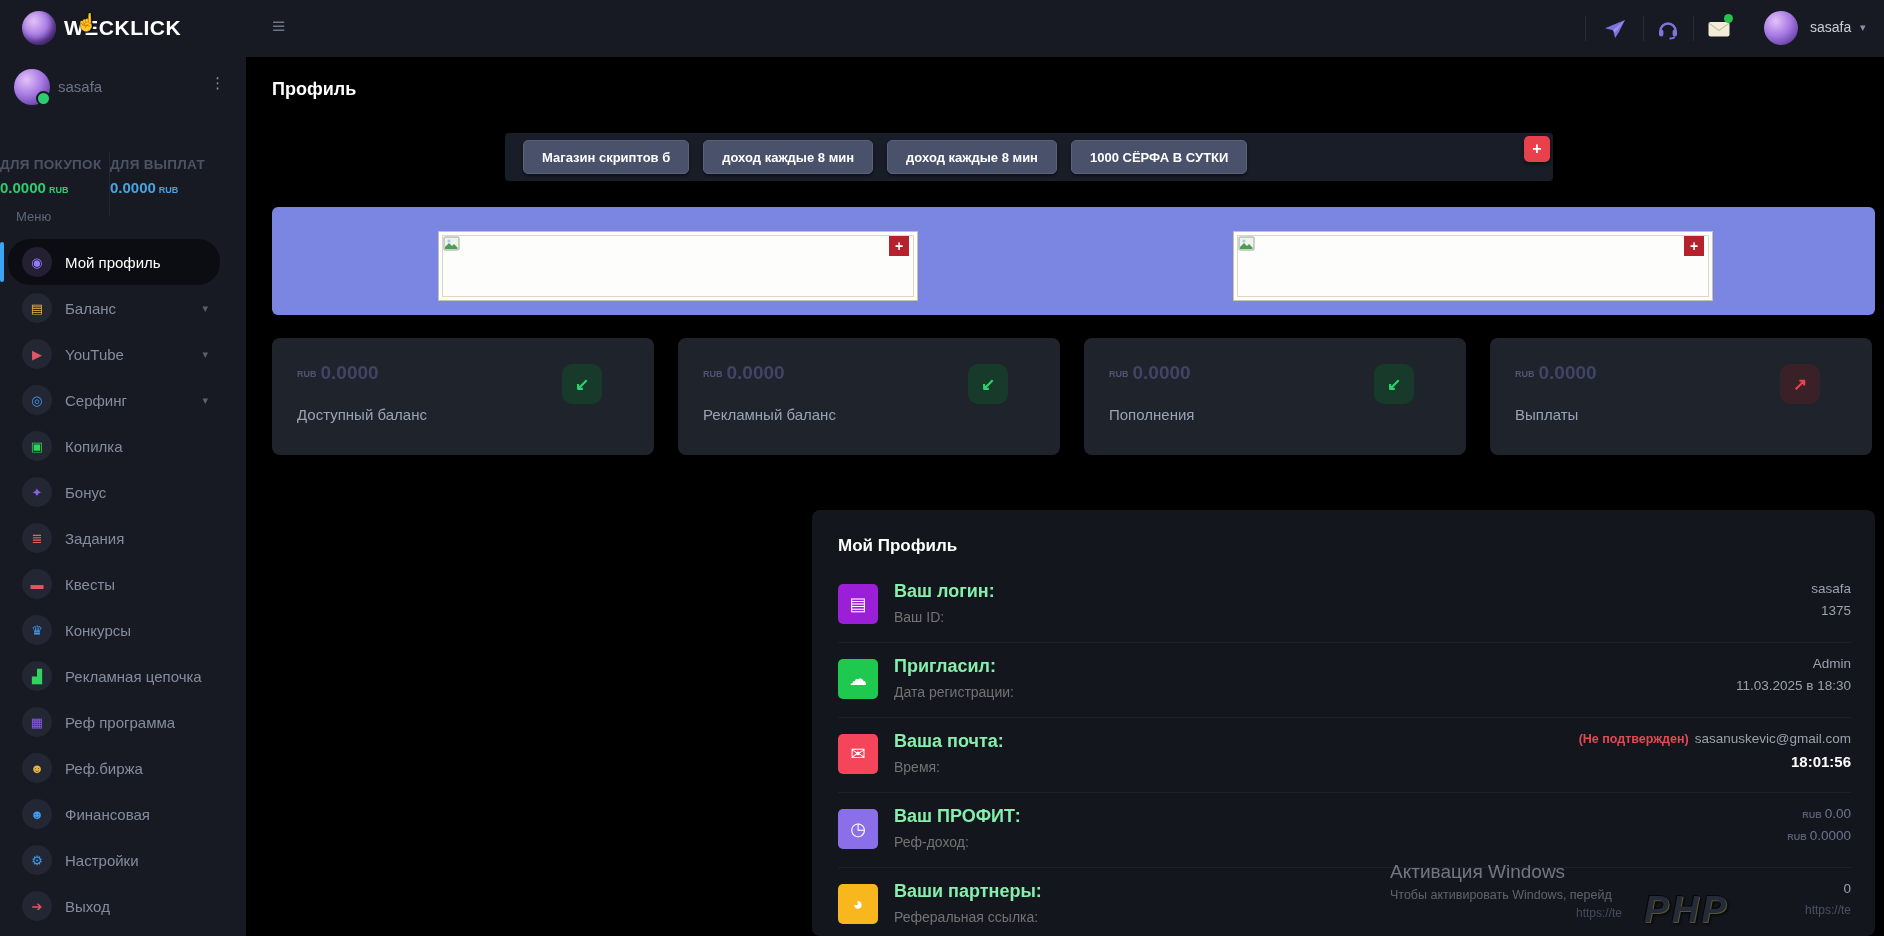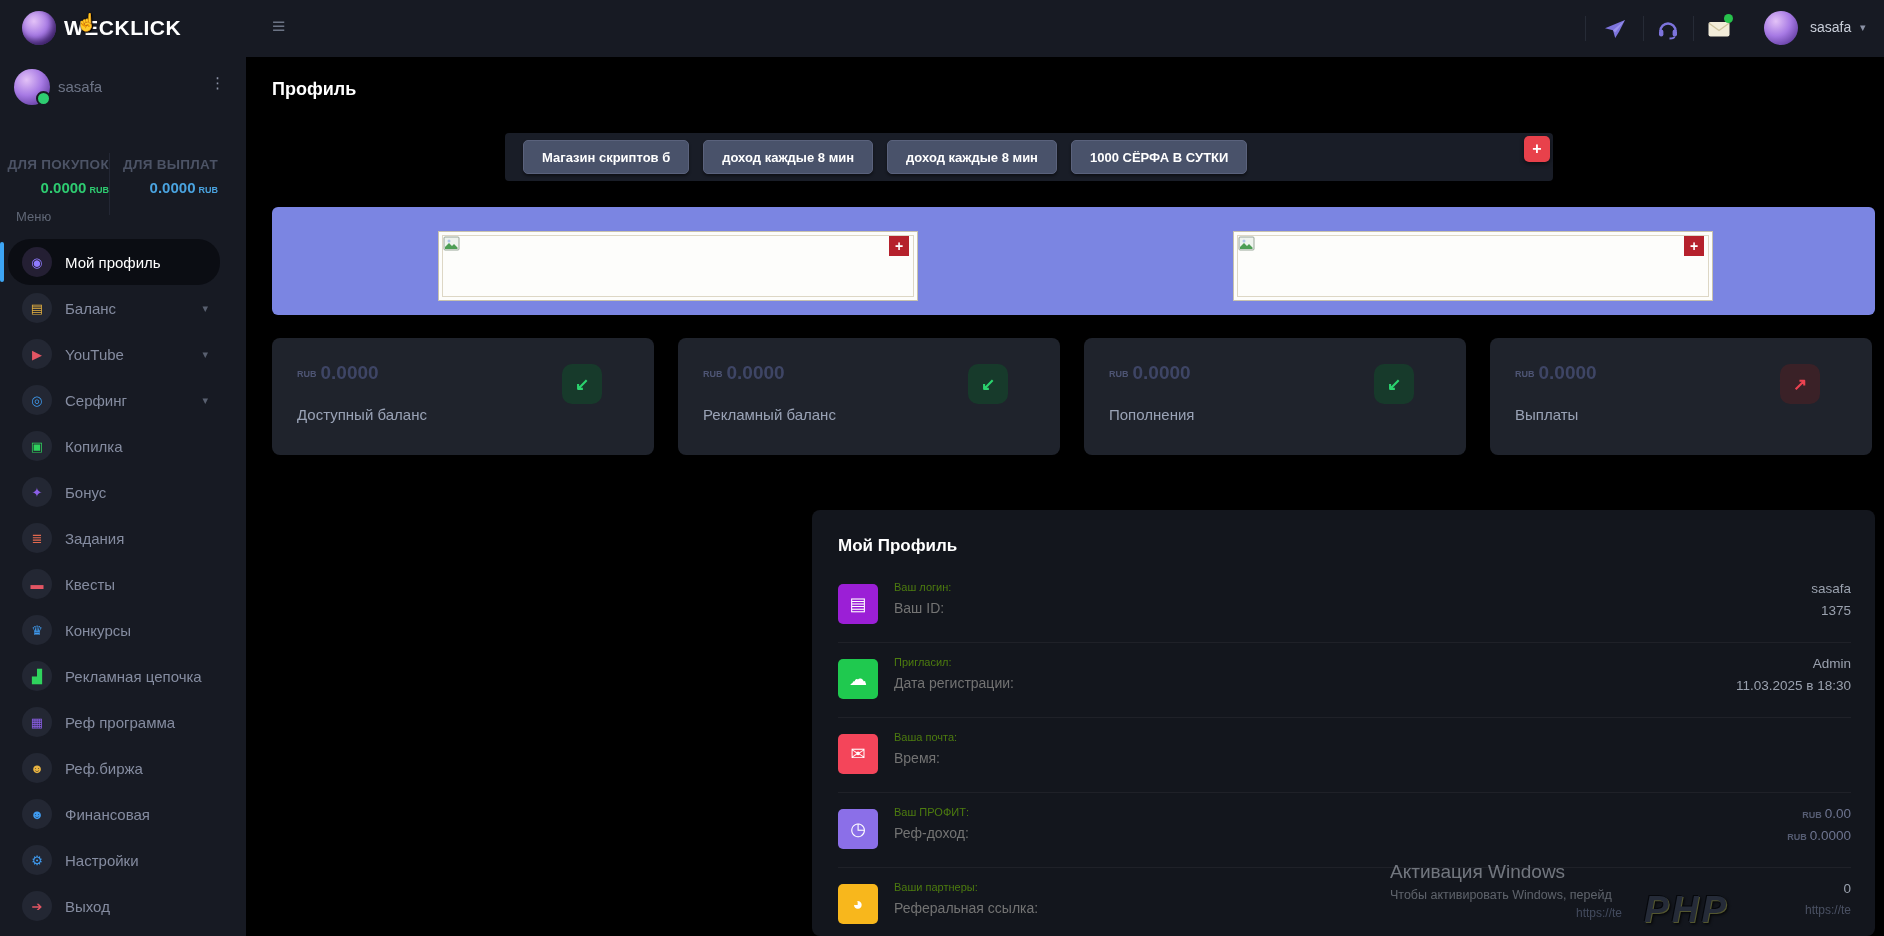--- a/index.html
+++ b/index.html
@@ -27,21 +27,21 @@
   .tb-caret{position:absolute;left:1860px;top:21px;font-size:11px;color:#8b92a5;cursor:pointer}
 
   
   .sidebar{position:absolute;top:57px;left:0;width:246px;height:879px;background:#171a23;z-index:4}
   .sb-avatar{position:absolute;left:14px;top:12px;width:36px;height:36px;border-radius:50%;
     background:radial-gradient(circle at 35% 30%,#e3c2f7,#a77ae4 45%,#5f3a9e 85%)}
   .sb-avatar::after{content:"";position:absolute;right:-1px;bottom:-1px;width:11px;height:11px;
     border-radius:50%;background:#2ecc71;border:2px solid #171a23}
   .sb-user-name{position:absolute;left:58px;top:21px;font-size:15px;color:#6d7486}
   .sb-user-menu{position:absolute;left:210px;top:17px;font-size:15px;color:#8b92a5;cursor:pointer}
-  .sb-balances{position:absolute;left:0;top:96px;width:218px;height:62px;display:flex;text-align:right}
+  .sb-balances{position:absolute;left:0;top:96px;width:218px;height:62px;display:flex;text-align:left}
   .sb-bal{width:123px;padding-top:4px}
   .sb-bal + .sb-bal{border-left:1px solid #232734}
   .sb-bal-label{font-size:13.5px;font-weight:bold;color:#4c5365;letter-spacing:.3px}
   .sb-bal-value{margin-top:7px;font-size:15px;font-weight:bold}
   .val-green{color:#2ecc71}.val-blue{color:#4aa3df}
   .sb-cur{font-size:9px;font-weight:bold;margin-left:3px}
   .sb-menu-label{position:absolute;left:16px;top:152px;font-size:13px;color:#5f6675}
   .sb-menu{position:absolute;left:0;top:182px;width:246px;list-style:none}
   .sb-menu li{position:relative;height:46px;margin:0 26px 0 8px;border-radius:22px;
     display:flex;align-items:center;padding-left:14px;cursor:pointer}
@@ -95,21 +95,21 @@
   .fin-bar{position:absolute;left:26px;width:466px;background:#363a5e;border-radius:6px}
   .fb1{top:318px;height:52px}.fb2{top:390px;height:52px}
 
   .profile-rows{position:absolute;left:26px;right:24px;top:58px}
   .p-row{position:relative;height:75px;border-bottom:1px solid rgba(255,255,255,.05)}
   .p-ic{position:absolute;left:0;top:16px;width:40px;height:40px;border-radius:5px;color:#fff;
     display:flex;align-items:center;justify-content:center;font-size:18px}
   .sq-purple{background:#9b1fd6}.sq-green{background:#1fc94f}.sq-red{background:#f4455a}
   .sq-violet{background:#8b6fe8}.sq-orange{background:#f8b71c}
   .p-labels{position:absolute;left:56px;top:13px}
-  .p-l1{font-size:11px;font-weight:normal;color:#4d7c0f;margin-bottom:7px}
+  .p-l1{font-size:18px;font-weight:bold;color:#86efac;margin-bottom:7px}
   .p-l2{font-size:14px;color:#737373}
   .p-values{position:absolute;right:0;top:13px;text-align:right}
   .p-v1,.p-v2{font-size:13.5px;color:#9aa1ae}
   .p-v1{margin-bottom:7px}
   .time-val{color:#fff;font-weight:bold;font-size:15px}
   .flag{color:#e04b52;font-weight:bold;font-size:12.5px;margin-right:6px}
   .cur-sm{font-size:9px;font-weight:bold;color:#565d73;margin-right:3px}
   .muted-val{color:#6e7590}
   .link-val{color:#4a5163;font-size:12px}
 
@@ -366,20 +366,24 @@
             <div class="p-v2">11.03.2025 в 18:30</div>
           </div>
         </div>
 
         <div class="p-row">
           <span class="p-ic sq-red">✉</span>
           <div class="p-labels">
             <div class="p-l1">Ваша почта:</div>
             <div class="p-l2">Время:</div>
           </div>
+          <div class="p-values">
+            <div class="p-v1"><span class="flag">(Не подтвержден)</span><span>sasanuskevic@gmail.com</span></div>
+            <div class="p-v2 time-val">18:01:56</div>
+          </div>
         </div>
 
         <div class="p-row">
           <span class="p-ic sq-violet">◷</span>
           <div class="p-labels">
             <div class="p-l1">Ваш ПРОФИТ:</div>
             <div class="p-l2">Реф-доход:</div>
           </div>
           <div class="p-values">
             <div class="p-v1"><span class="cur-sm">RUB</span><span class="muted-val">0.00</span></div>

